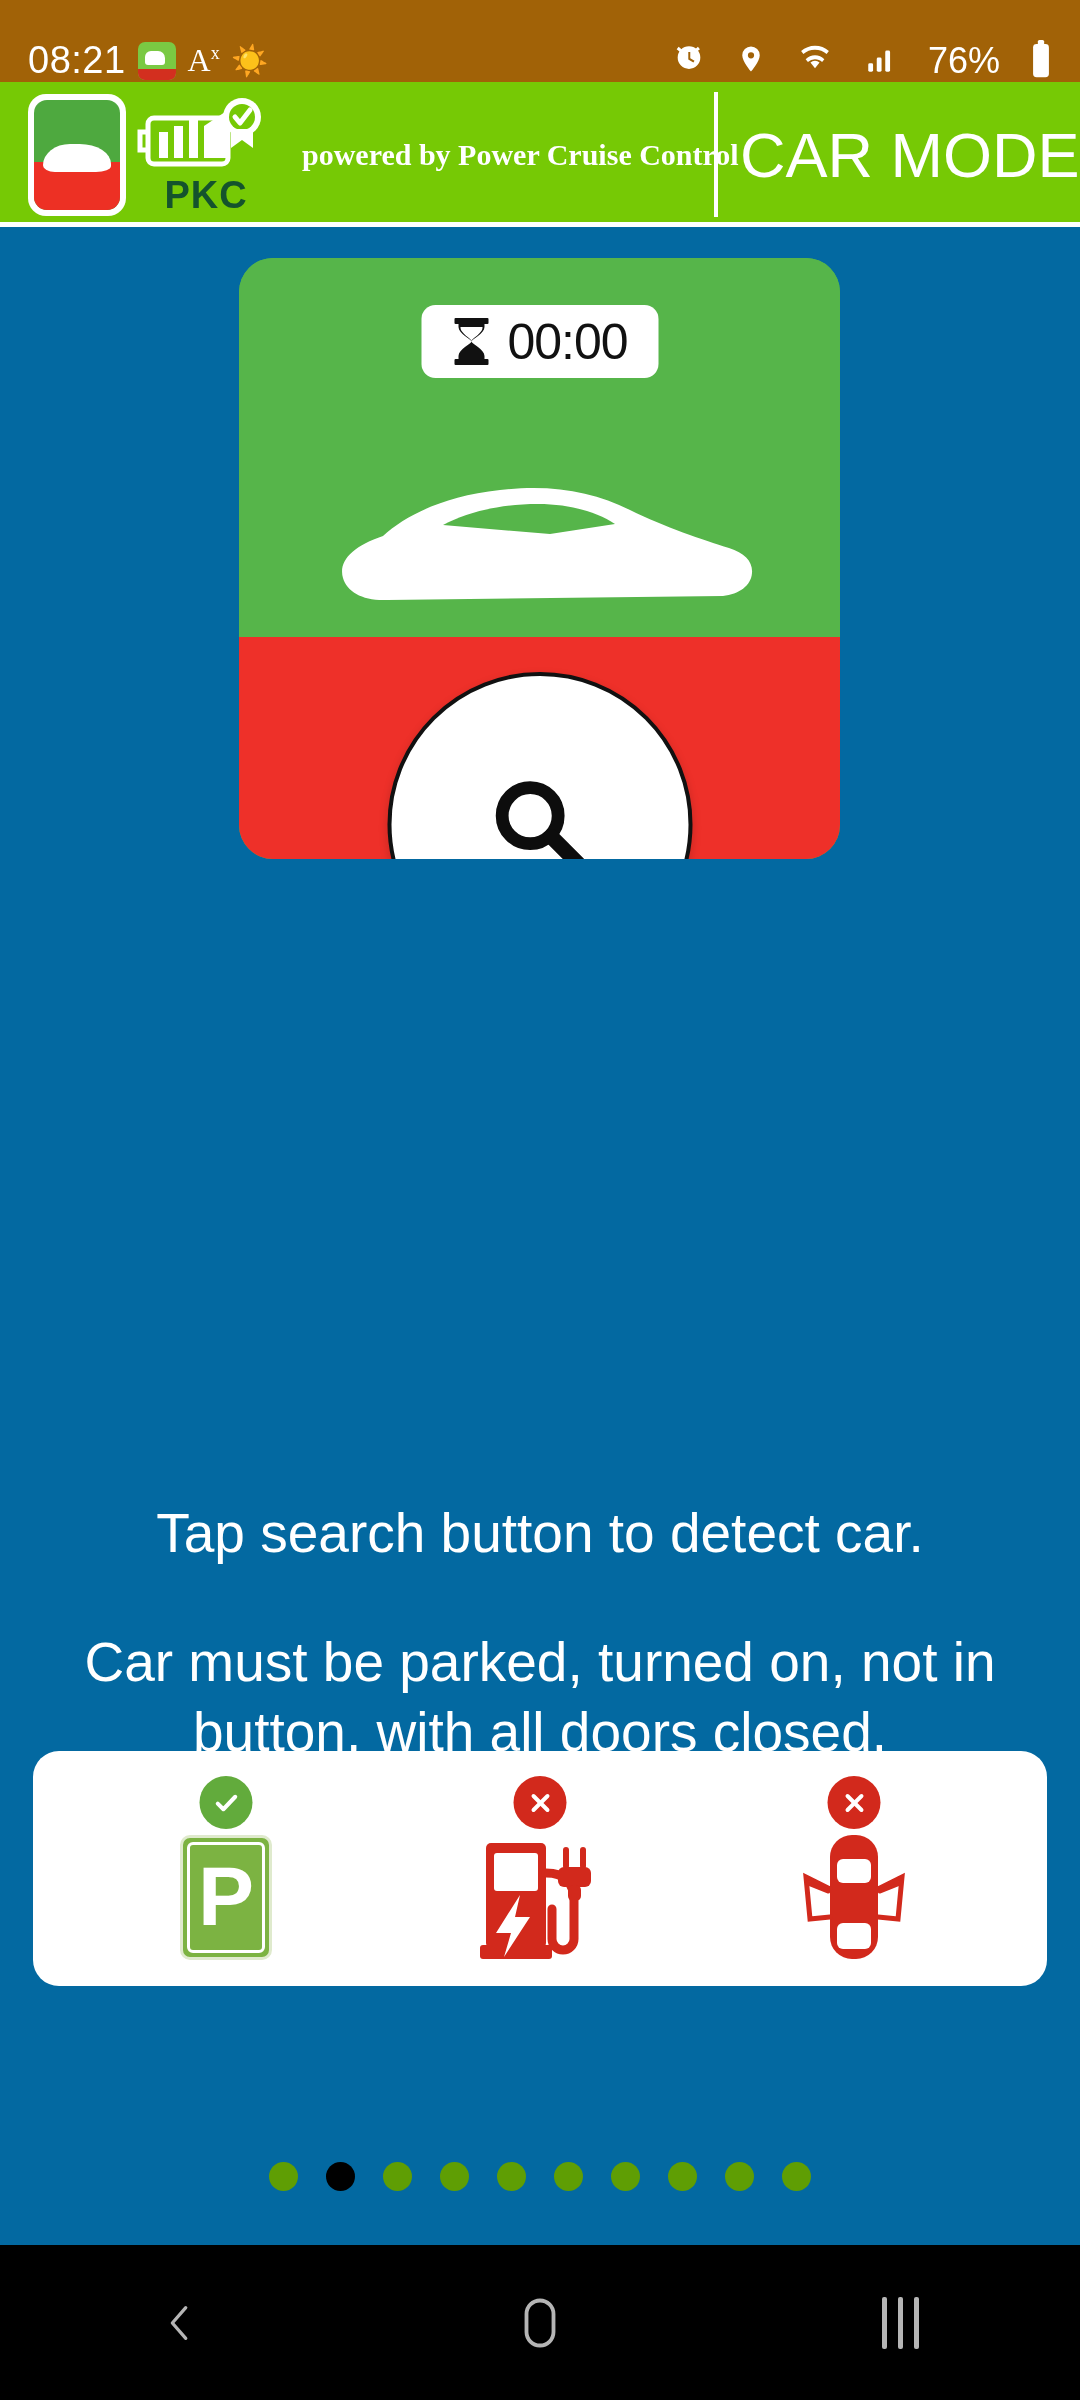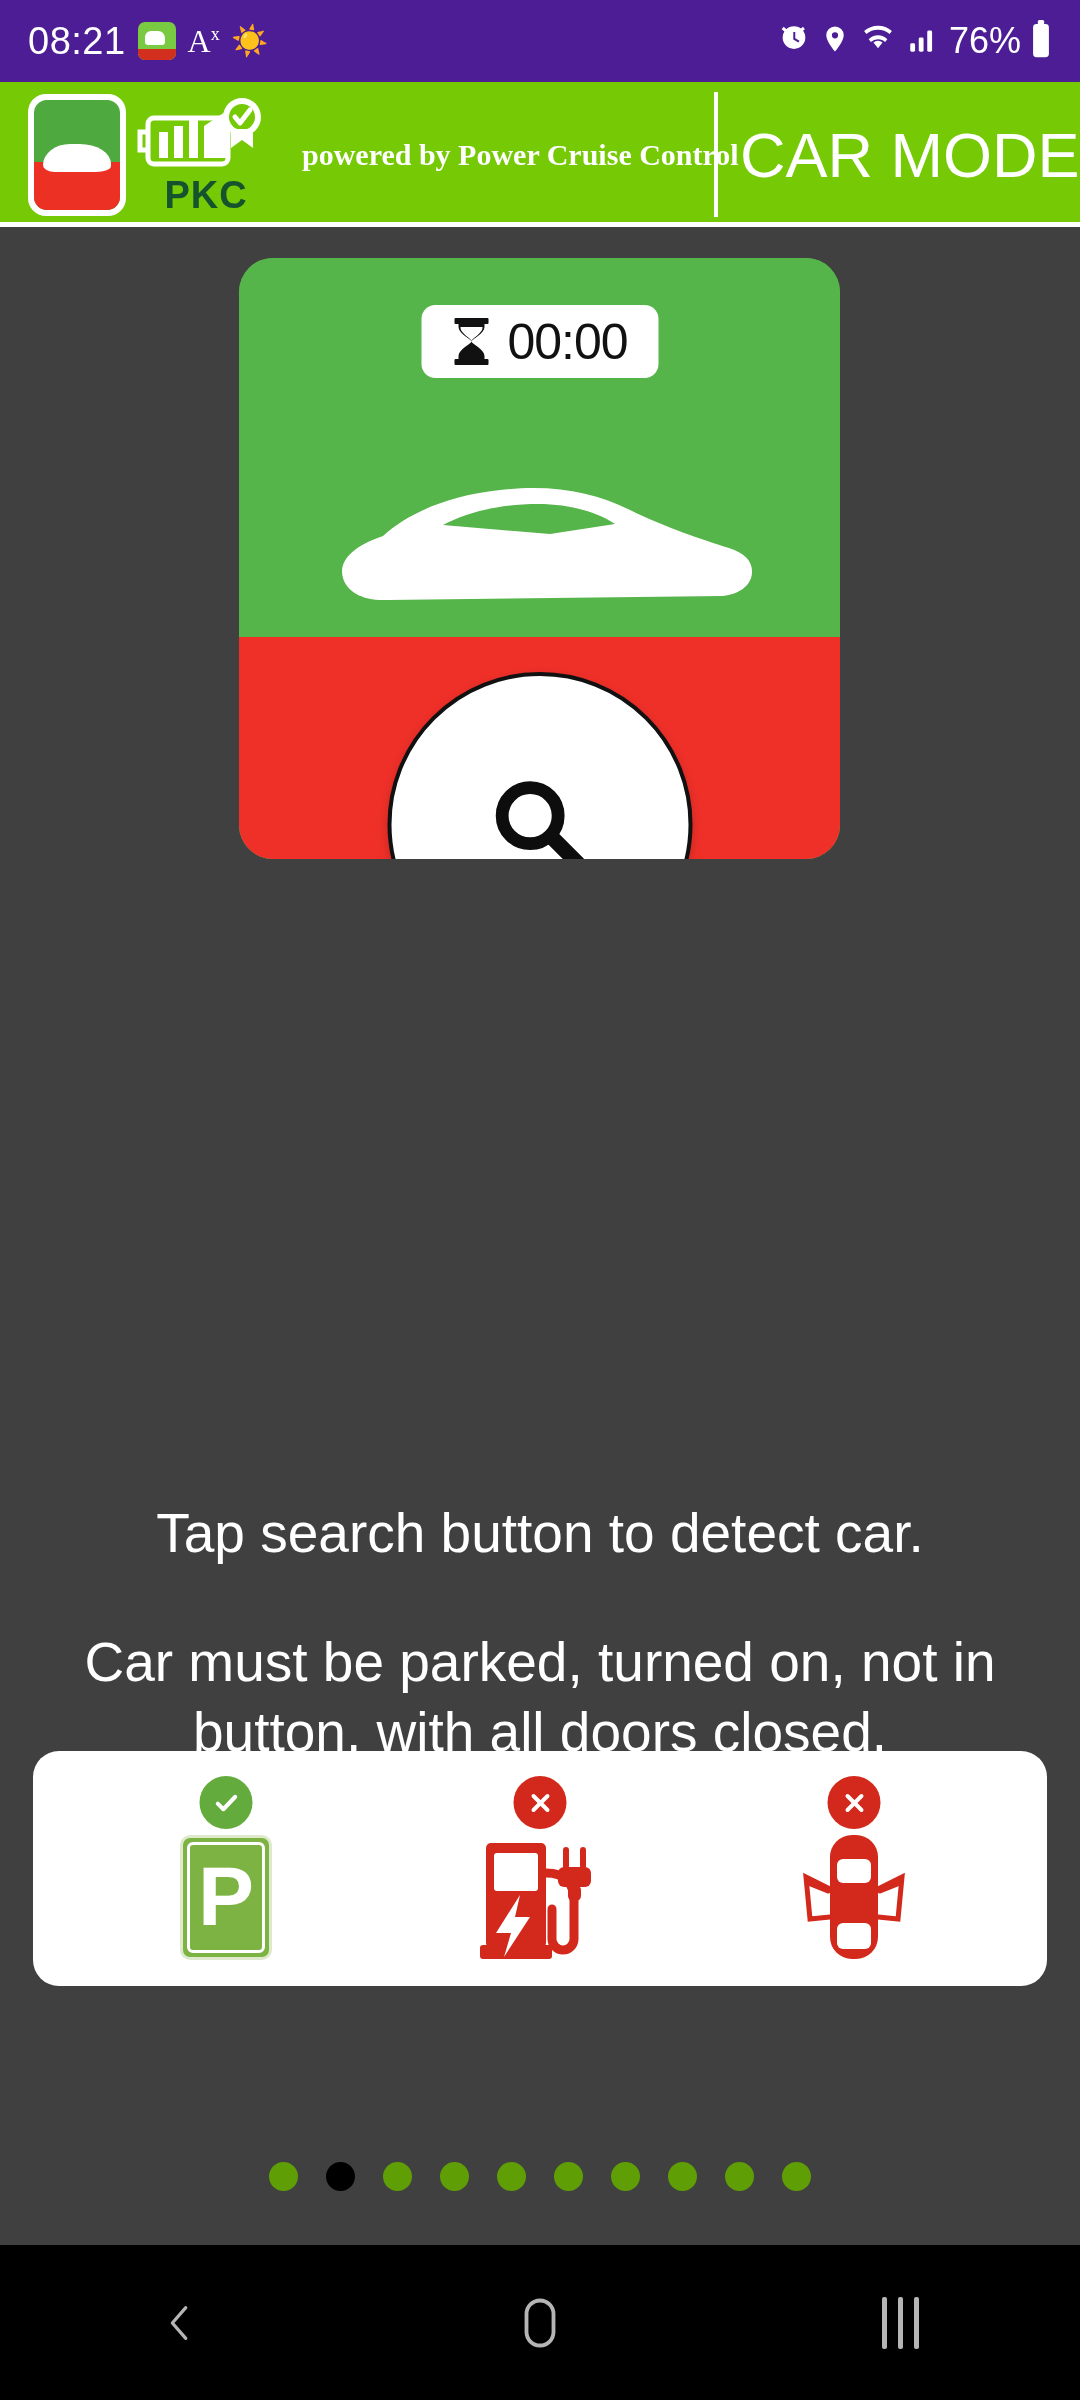--- a/index.html
+++ b/index.html
@@ -7,26 +7,26 @@
   body {
     font-family: "Liberation Sans", sans-serif;
     background:#76c905;
     overflow:hidden;
     position:relative;
   }
 
   
   .statusbar{
     position:absolute; top:0; left:0; width:1080px; height:82px;
-    background:#4c1d95; display:flex; align-items:center;
+    background:#a16207; display:flex; align-items:flex-end;
     padding:0 28px; color:#fff;
   }
   .sb-left{ display:flex; align-items:center; gap:12px; }
   .sb-time{ font-size:38px; letter-spacing:.5px; font-weight:400; }
-  .sb-right{ margin-left:auto; display:flex; align-items:center; gap:9px; }
+  .sb-right{ margin-left:auto; display:flex; align-items:center; gap:30px; }
   .pkc-notif{
     width:38px;height:38px;border-radius:7px;background:#7ac943;
     position:relative;overflow:hidden;display:inline-block;
   }
   .pkc-notif:after{
     content:"";position:absolute;left:0;bottom:0;width:100%;height:11px;background:#d32f1f;
   }
   .pkc-notif:before{
     content:"";position:absolute;left:7px;top:9px;width:20px;height:14px;
     background:#fff;border-radius:6px 7px 3px 3px;
@@ -79,21 +79,21 @@
   .hdr-right{
     flex:1; height:145px; display:flex; align-items:center; padding-left:22px;
   }
   .car-model-title{
     color:#fff; font-size:63px; font-weight:400; letter-spacing:0px; white-space:nowrap;
   }
 
   
   .stage{
     position:absolute; top:227px; left:0; width:1080px; height:2018px;
-    background:#404040;
+    background:#0369a1;
   }
 
   .detect-card{
     position:absolute; left:239px; top:31px; width:601px; height:601px;
     border-radius:34px; overflow:hidden; background:#56b54a;
   }
   .detect-card .greenhalf{ position:absolute; top:0; left:0; width:100%; height:63%; background:#56b54a; }
   .detect-card .redhalf{ position:absolute; bottom:0; left:0; width:100%; height:37%; background:#ee3029; }
 
   .timer-badge{

